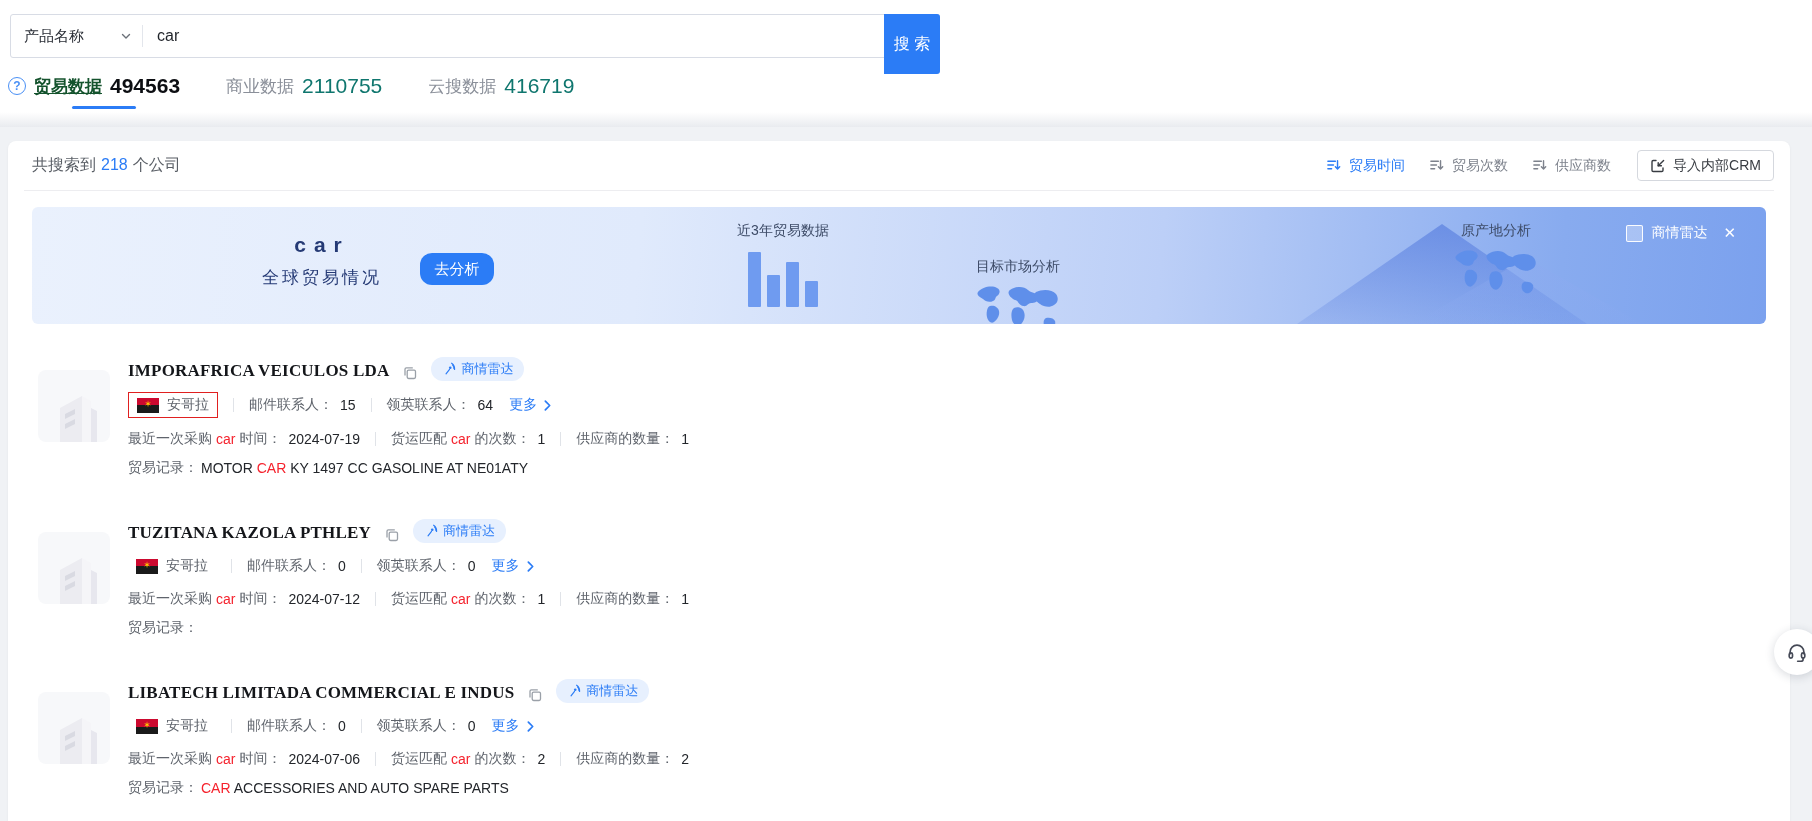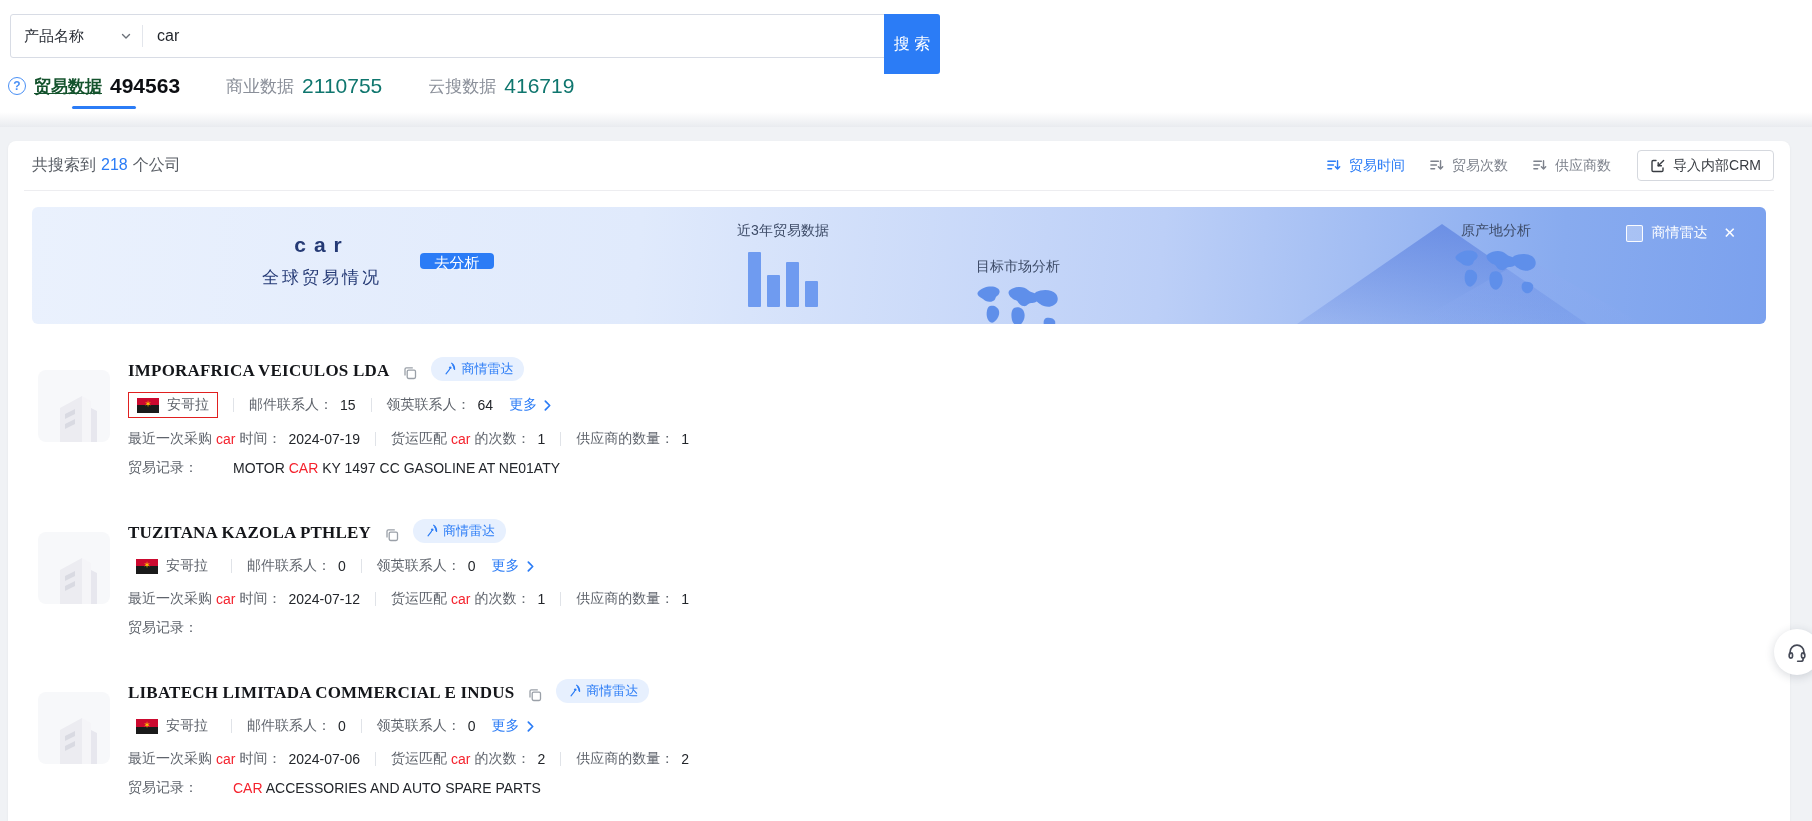--- a/index.html
+++ b/index.html
@@ -48,22 +48,22 @@
           background:linear-gradient(95deg,#eaf1fd 0%,#e0eafc 35%,#bccff7 65%,#88abef 88%,#7ba1ee 100%);}
   .mt1{position:absolute;left:1265px;bottom:0;width:290px;height:100px;
        background:linear-gradient(rgba(72,112,218,.55),rgba(72,112,218,.15));
        clip-path:polygon(50% 0,100% 100%,0 100%);}
   .mt2{position:absolute;left:1380px;bottom:0;width:230px;height:66px;opacity:.55;
        background:linear-gradient(rgba(140,170,240,.9),rgba(140,170,240,.2));
        clip-path:polygon(50% 0,100% 100%,0 100%);}
   .bn-left{position:absolute;left:200px;top:26px;width:180px;text-align:center;color:#253a75;}
   .bn-kw{font-size:21px;font-weight:600;letter-spacing:8px;}
   .bn-sub{font-size:17px;letter-spacing:3px;margin-top:9px;}
-  .bn-analyze{position:absolute;left:388px;top:46px;width:74px;height:16px;background:#2b7cf6;color:#fff;
-              border:none;border-radius:4px;font-size:15px;cursor:pointer;font-family:"Liberation Sans",sans-serif;}
+  .bn-analyze{position:absolute;left:388px;top:46px;width:74px;height:32px;background:#2b7cf6;color:#fff;
+              border:none;border-radius:12px;font-size:15px;cursor:pointer;font-family:"Liberation Sans",sans-serif;}
   .bn-col{position:absolute;top:15px;width:150px;text-align:center;color:#3c4a66;font-size:14px;}
   .bn-col .bars{display:flex;align-items:flex-end;justify-content:center;gap:6px;height:58px;margin-top:9px;}
   .bn-col .bars i{display:block;width:13px;background:#6f9bf0;border-radius:1px;}
   .bn-map{margin-top:6px;}
   .bn-dismiss{position:absolute;right:30px;top:17px;display:flex;align-items:center;gap:8px;color:#fff;font-size:14px;}
   .bn-check{width:15px;height:15px;border:1px solid rgba(255,255,255,.95);background:rgba(255,255,255,.3);
             border-radius:2px;cursor:pointer;}
   .bn-close{font-size:15px;cursor:pointer;margin-left:8px;color:#fff;}
 
   
@@ -73,21 +73,21 @@
          display:flex;align-items:flex-end;justify-content:center;overflow:hidden;}
   .card-main{margin-left:18px;}
   .row1{display:flex;align-items:flex-end;gap:13px;height:24px;font-family:Liberation Serif, serif;}
   .c-name{font-size:17px;font-weight:600;color:#14161a;letter-spacing:.2px;}
   .copy-icon{cursor:pointer;display:flex;}
   .badge{display:flex;align-items:center;gap:5px;height:24px;padding:0 11px;border-radius:12px;
          background:#e7f0fe;color:#2b7cf6;font-size:13px;cursor:pointer;}
   .row2,.row3,.row4{display:flex;align-items:center;font-size:14px;color:#5f646c;}
   .row2{margin-top:11px;}
   .row3{margin-top:12px;}
-  .row4{margin-top:11px;gap:32px;}
+  .row4{margin-top:11px;}
   .flagbox{display:flex;align-items:center;gap:8px;padding:3px 8px;}
   .flagbox.hl{border:1px solid #e02020;}
   .flag{width:22px;height:15px;position:relative;flex:0 0 auto;
         background:linear-gradient(#cc092f 50%,#1a1a1a 50%);}
   .flag span{position:absolute;left:0;right:0;top:0;bottom:1px;display:flex;align-items:center;justify-content:center;
              color:#ffcb00;font-size:9px;line-height:1;}
   .sep{width:1px;height:14px;background:#e0e3e8;margin:0 15px;}
   .val{color:#23262b;margin-left:7px;}
   .kw{color:#f5222d;margin:0 4px;}
   .hl-red{color:#f5222d;}

